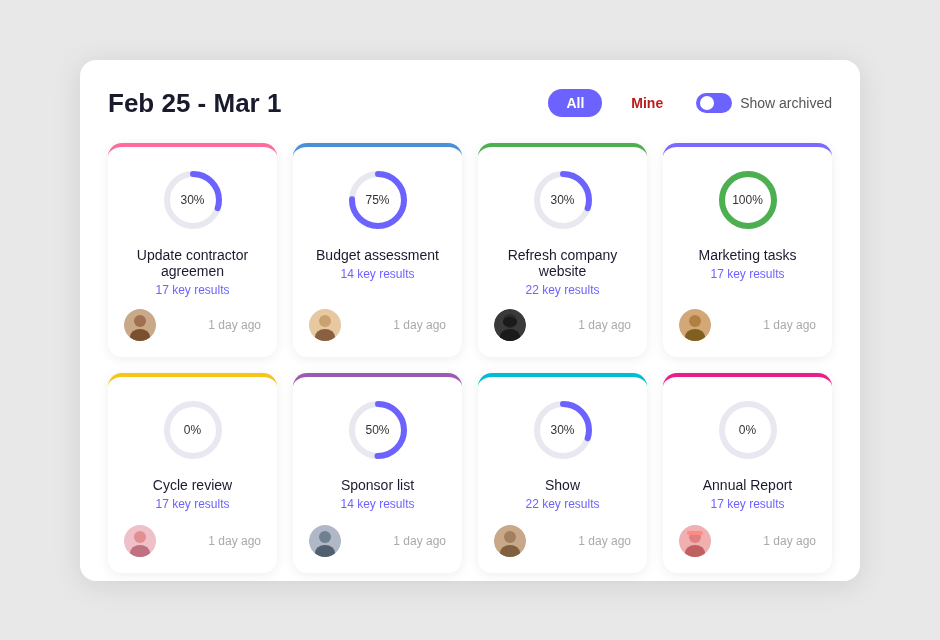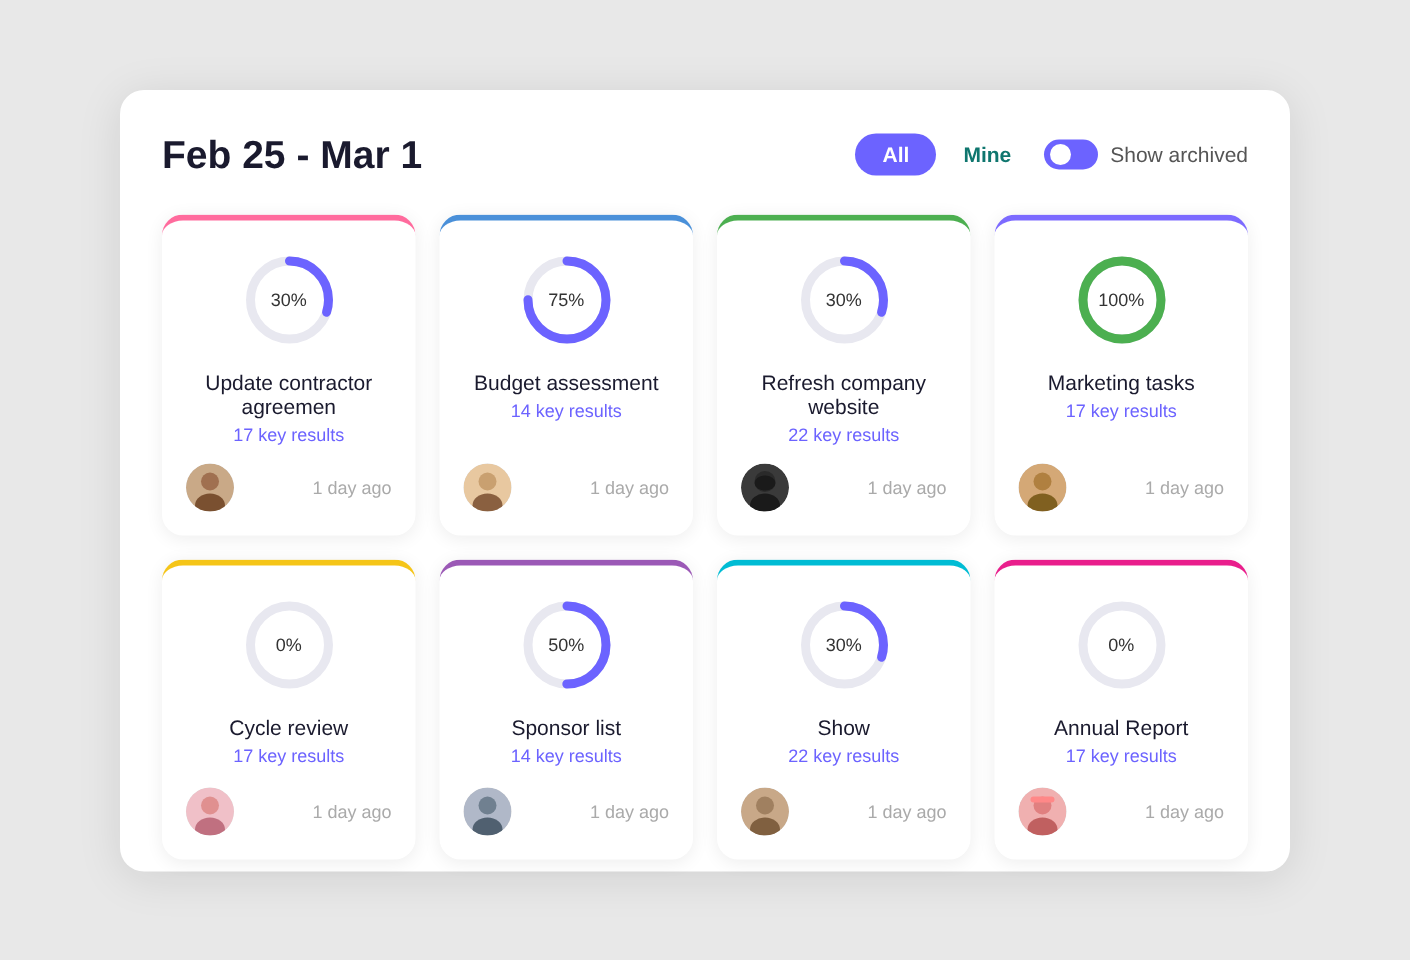--- a/index.html
+++ b/index.html
@@ -25,37 +25,37 @@
       margin-bottom: 24px;
     }
     .header-title {
       font-size: 26px;
       font-weight: 700;
       color: #1a1a2e;
     }
     .header-controls {
       display: flex;
       align-items: center;
-      gap: 0;
+      gap: 11px;
     }
     .filter-btn {
       border: none;
       border-radius: 20px;
       padding: 6px 18px;
       font-size: 14px;
       font-weight: 600;
       cursor: pointer;
     }
     .filter-btn.active {
       background: #6c63ff;
       color: #fff;
     }
     .filter-btn.inactive {
       background: transparent;
-      color: #0f766e;
+      color: #b91c1c;
     }
     .toggle-container {
       display: flex;
       align-items: center;
       gap: 8px;
       margin-left: 4px;
     }
     .toggle-track {
       width: 36px;
       height: 20px;

